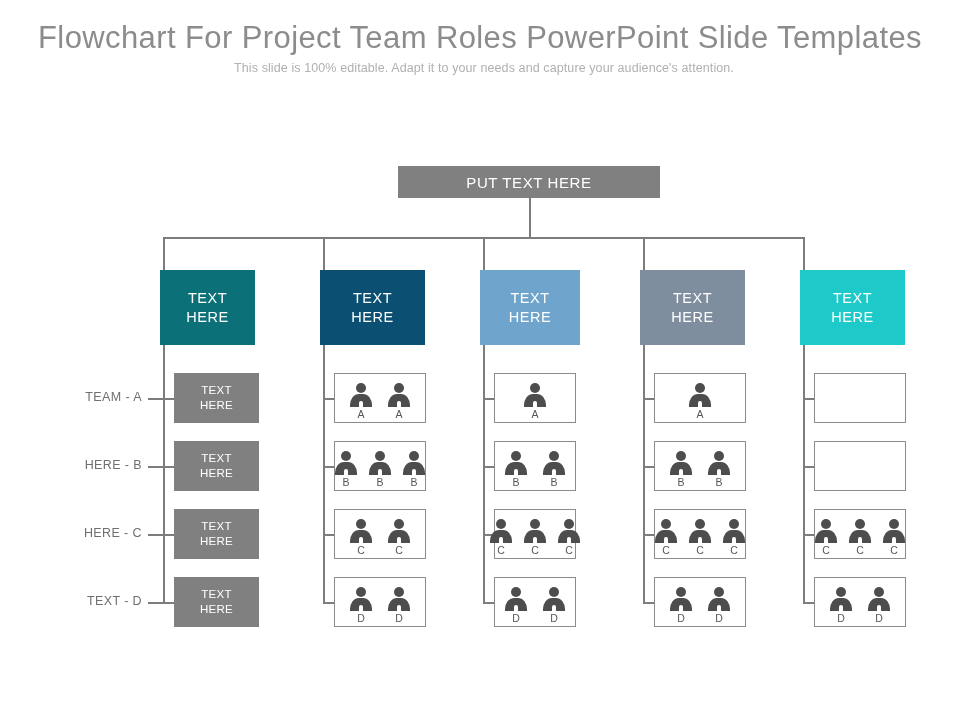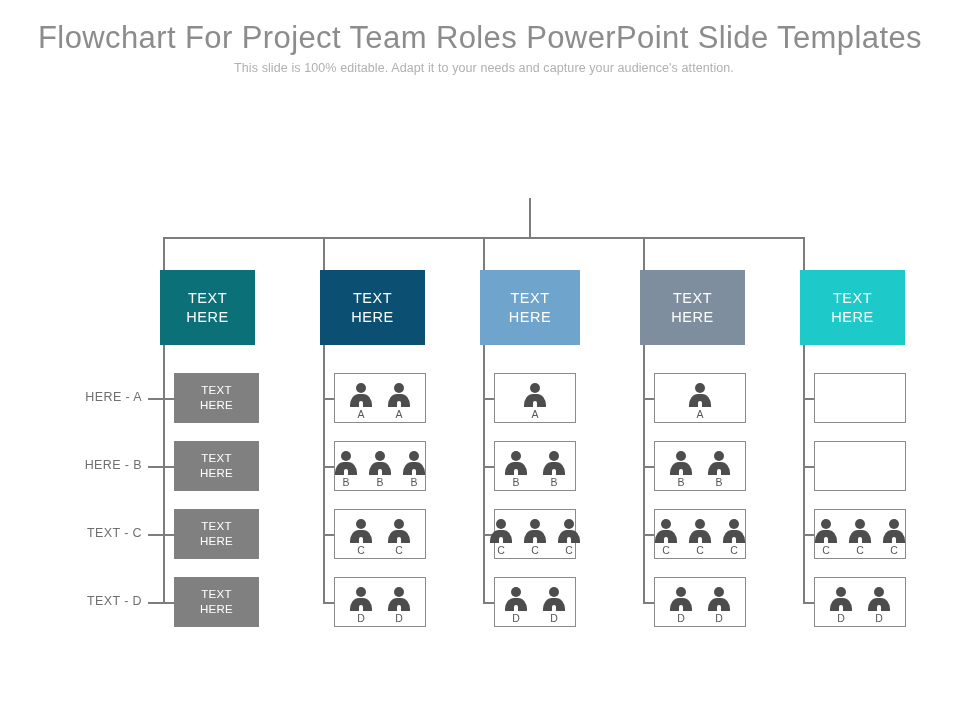--- a/index.html
+++ b/index.html
@@ -98,20 +98,23 @@
   }
 </style>
 </head>
 <body>
 
 <div class="slide">
 
   <div class="title">Flowchart For Project Team Roles PowerPoint Slide Templates</div>
   <div class="subtitle">This slide is 100% editable. Adapt it to your needs and capture your audience's attention.</div>
 
+  <div class="root-node">
+    <span>PUT TEXT HERE</span>
+  </div>
 
   <div id="connectors">
       <div class="conn v" style="left: 529px; top: 198px; height: 39px;"></div>
       <div class="conn h" style="left: 163px; top: 237px; width: 640px;"></div>
       <div class="conn v" style="left: 163px; top: 237px; height: 33px;"></div>
       <div class="conn v" style="left: 323px; top: 237px; height: 33px;"></div>
       <div class="conn v" style="left: 483px; top: 237px; height: 33px;"></div>
       <div class="conn v" style="left: 643px; top: 237px; height: 33px;"></div>
       <div class="conn v" style="left: 803px; top: 237px; height: 33px;"></div>
       <div class="conn v" style="left: 163px; top: 345px; height: 257px;"></div>
@@ -138,23 +141,23 @@
       <div class="conn h" style="left: 803px; top: 398px; width: 11px;"></div>
       <div class="conn h" style="left: 803px; top: 466px; width: 11px;"></div>
       <div class="conn h" style="left: 803px; top: 534px; width: 11px;"></div>
       <div class="conn h" style="left: 803px; top: 602px; width: 11px;"></div>
       <div class="conn h" style="left: 148px; top: 398px; width: 15px;"></div>
       <div class="conn h" style="left: 148px; top: 466px; width: 15px;"></div>
       <div class="conn h" style="left: 148px; top: 534px; width: 15px;"></div>
       <div class="conn h" style="left: 148px; top: 602px; width: 15px;"></div>
     </div>
   <div id="teamLabels">
-      <div class="team-label" style="left: 32px; top: 390px;">HERE - A</div>
+      <div class="team-label" style="left: 32px; top: 390px;">TEAM - A</div>
       <div class="team-label" style="left: 32px; top: 458px;">HERE - B</div>
-      <div class="team-label" style="left: 32px; top: 526px;">TEXT - C</div>
+      <div class="team-label" style="left: 32px; top: 526px;">HERE - C</div>
       <div class="team-label" style="left: 32px; top: 594px;">TEXT - D</div>
     </div>
   <div id="columns">
       <div class="col-head" style="left: 160px; width: 95px; background: rgb(12, 112, 120);">
         <span>TEXT</span>
         <span>HERE</span>
       </div>
       <div class="cell textbox" style="left: 174px; top: 373px; width: 85px;">
         <span>TEXT</span>
         <span>HERE</span>

